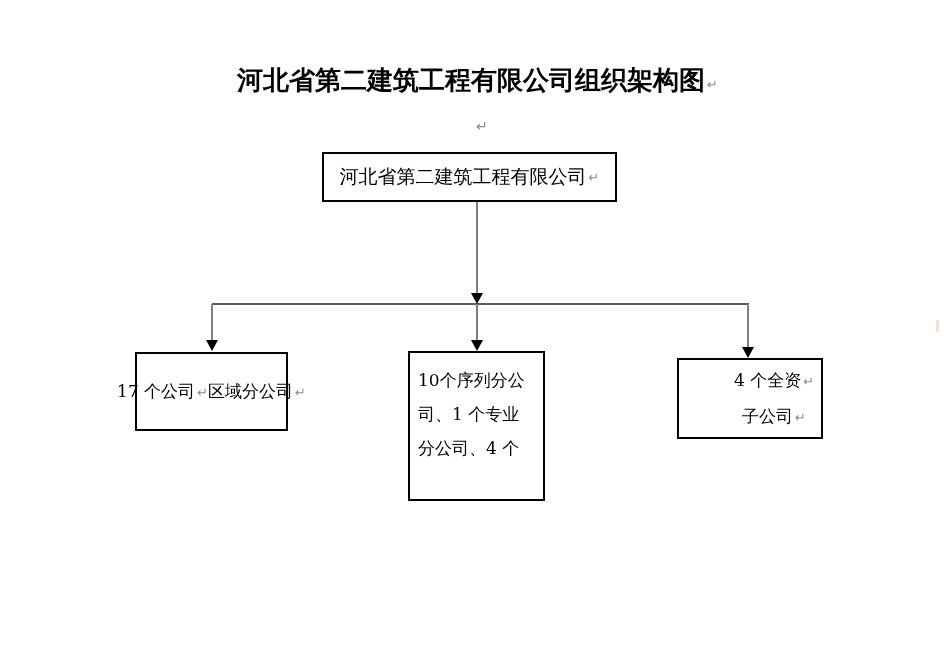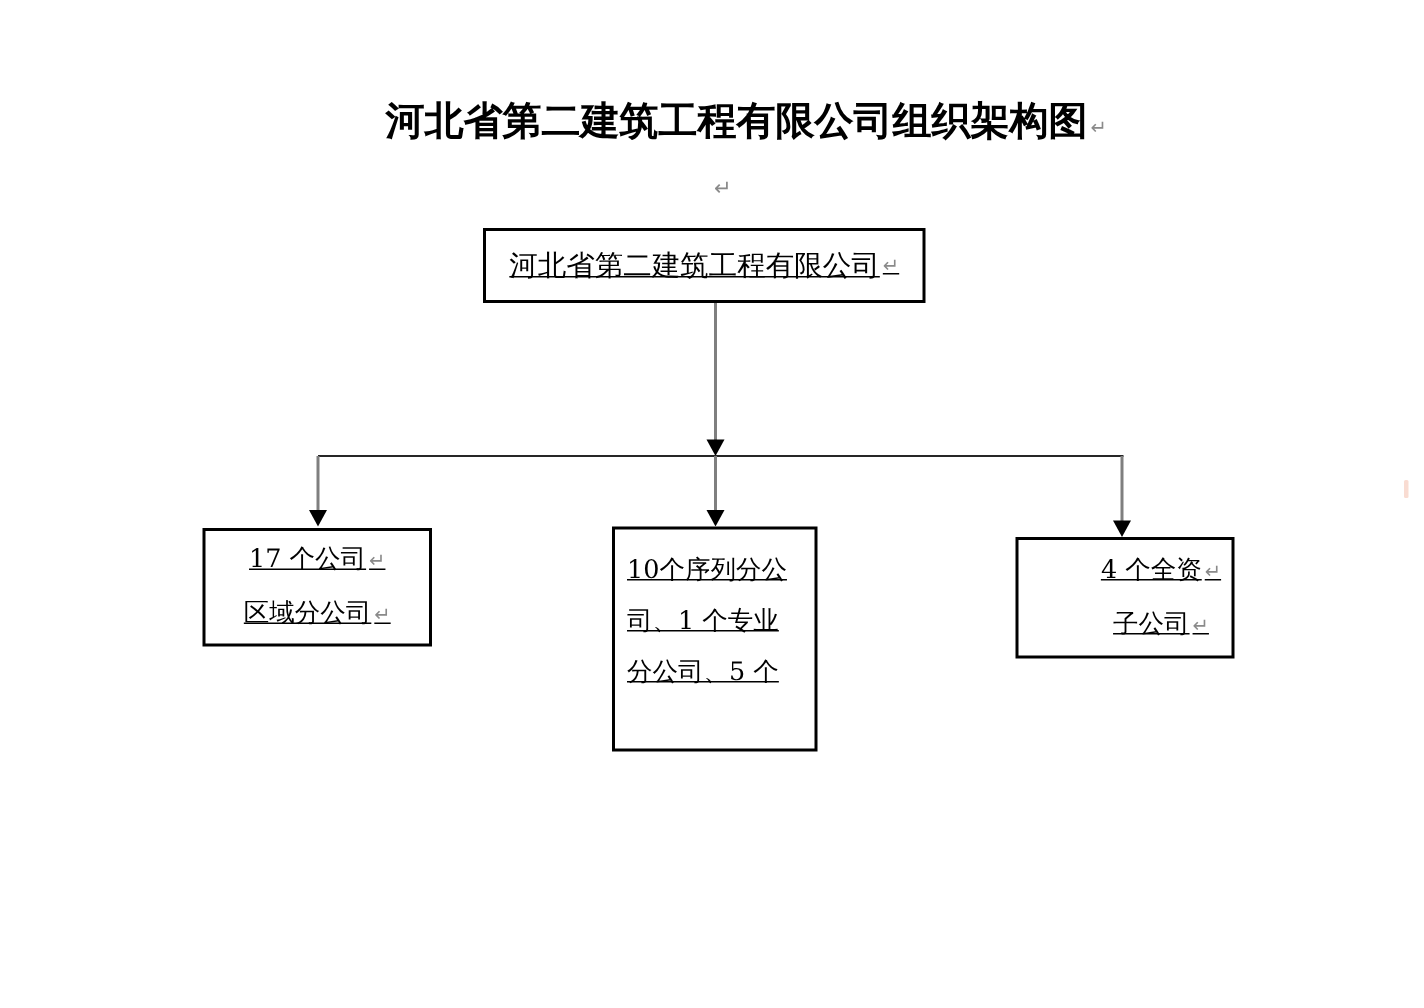--- a/index.html
+++ b/index.html
@@ -11,50 +11,48 @@
     font-family:"DejaVu Serif","Liberation Serif",serif;
     color:#000;
   }
   .abs{position:absolute;}
   #title{
     left:237px;top:63px;
     font-size:26px;
     font-weight:bold;
     white-space:nowrap;
     letter-spacing:0px;
-    margin-left:20px;
   }
   .lb{
     color:#8a8a8a;
     font-size:13px;
     font-weight:normal;
     margin-left:2px;
     font-family:"DejaVu Sans","Liberation Sans",sans-serif;
   }
   #pmark-top{
     left:476px;top:118px;
     color:#8a8a8a;font-size:14px;
     font-family:"DejaVu Sans","Liberation Sans",sans-serif;
   }
   .obox{
     border:2px solid #000;
     background:#ffffff;
     box-sizing:border-box;
     text-align:center;
-    text-decoration:underline;
   }
   #root-box{
     left:322px;top:152px;width:295px;height:50px;
     display:flex;align-items:center;justify-content:center;
     font-size:19px;
     white-space:nowrap;
   }
   #box-left{
     left:135px;top:352px;width:153px;height:79px;
-    display:flex;flex-direction:column;align-items:center;justify-content:center;
+    display:flex;flex-direction:row;align-items:center;justify-content:center;
     font-size:17px;line-height:34px;
     white-space:nowrap;
   }
   #box-middle{
     left:408px;top:351px;width:137px;height:150px;
     text-align:left;
     padding:10px 0 0 8px;
     font-size:17px;line-height:34px;
     white-space:nowrap;
   }
@@ -103,21 +101,21 @@
   </div>
 
   <div id="box-left" class="abs obox">
     <div><span>17 个公司</span><span class="lb">↵</span></div>
     <div><span>区域分公司</span><span class="lb">↵</span></div>
   </div>
 
   <div id="box-middle" class="abs obox">
     <div>10个序列分公</div>
     <div>司、1 个专业</div>
-    <div>分公司、5 个</div>
+    <div>分公司、4 个</div>
   </div>
 
   <div id="box-right" class="abs obox">
     <div><span>4 个全资</span><span class="lb">↵</span></div>
     <div><span>子公司</span><span class="lb">↵</span></div>
   </div>
 
   <div id="stray-mark" class="abs"></div>
 
 </div>

